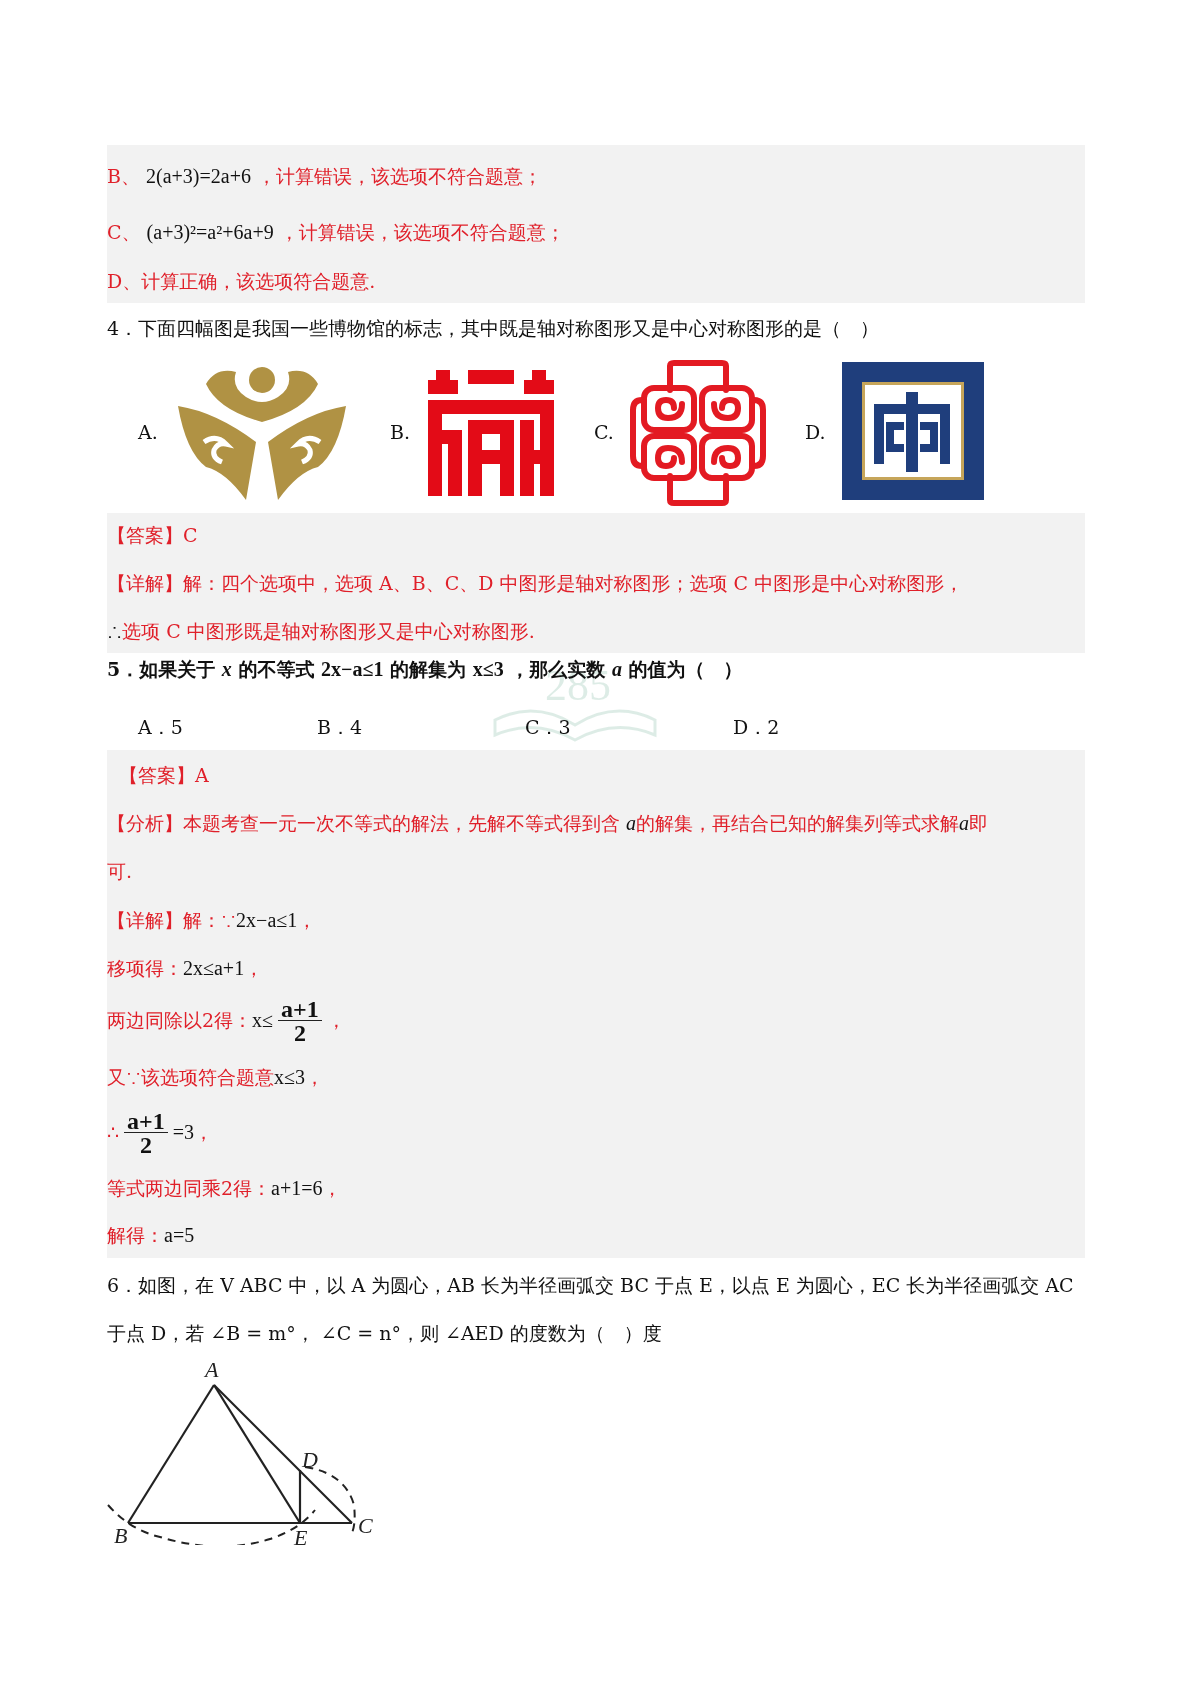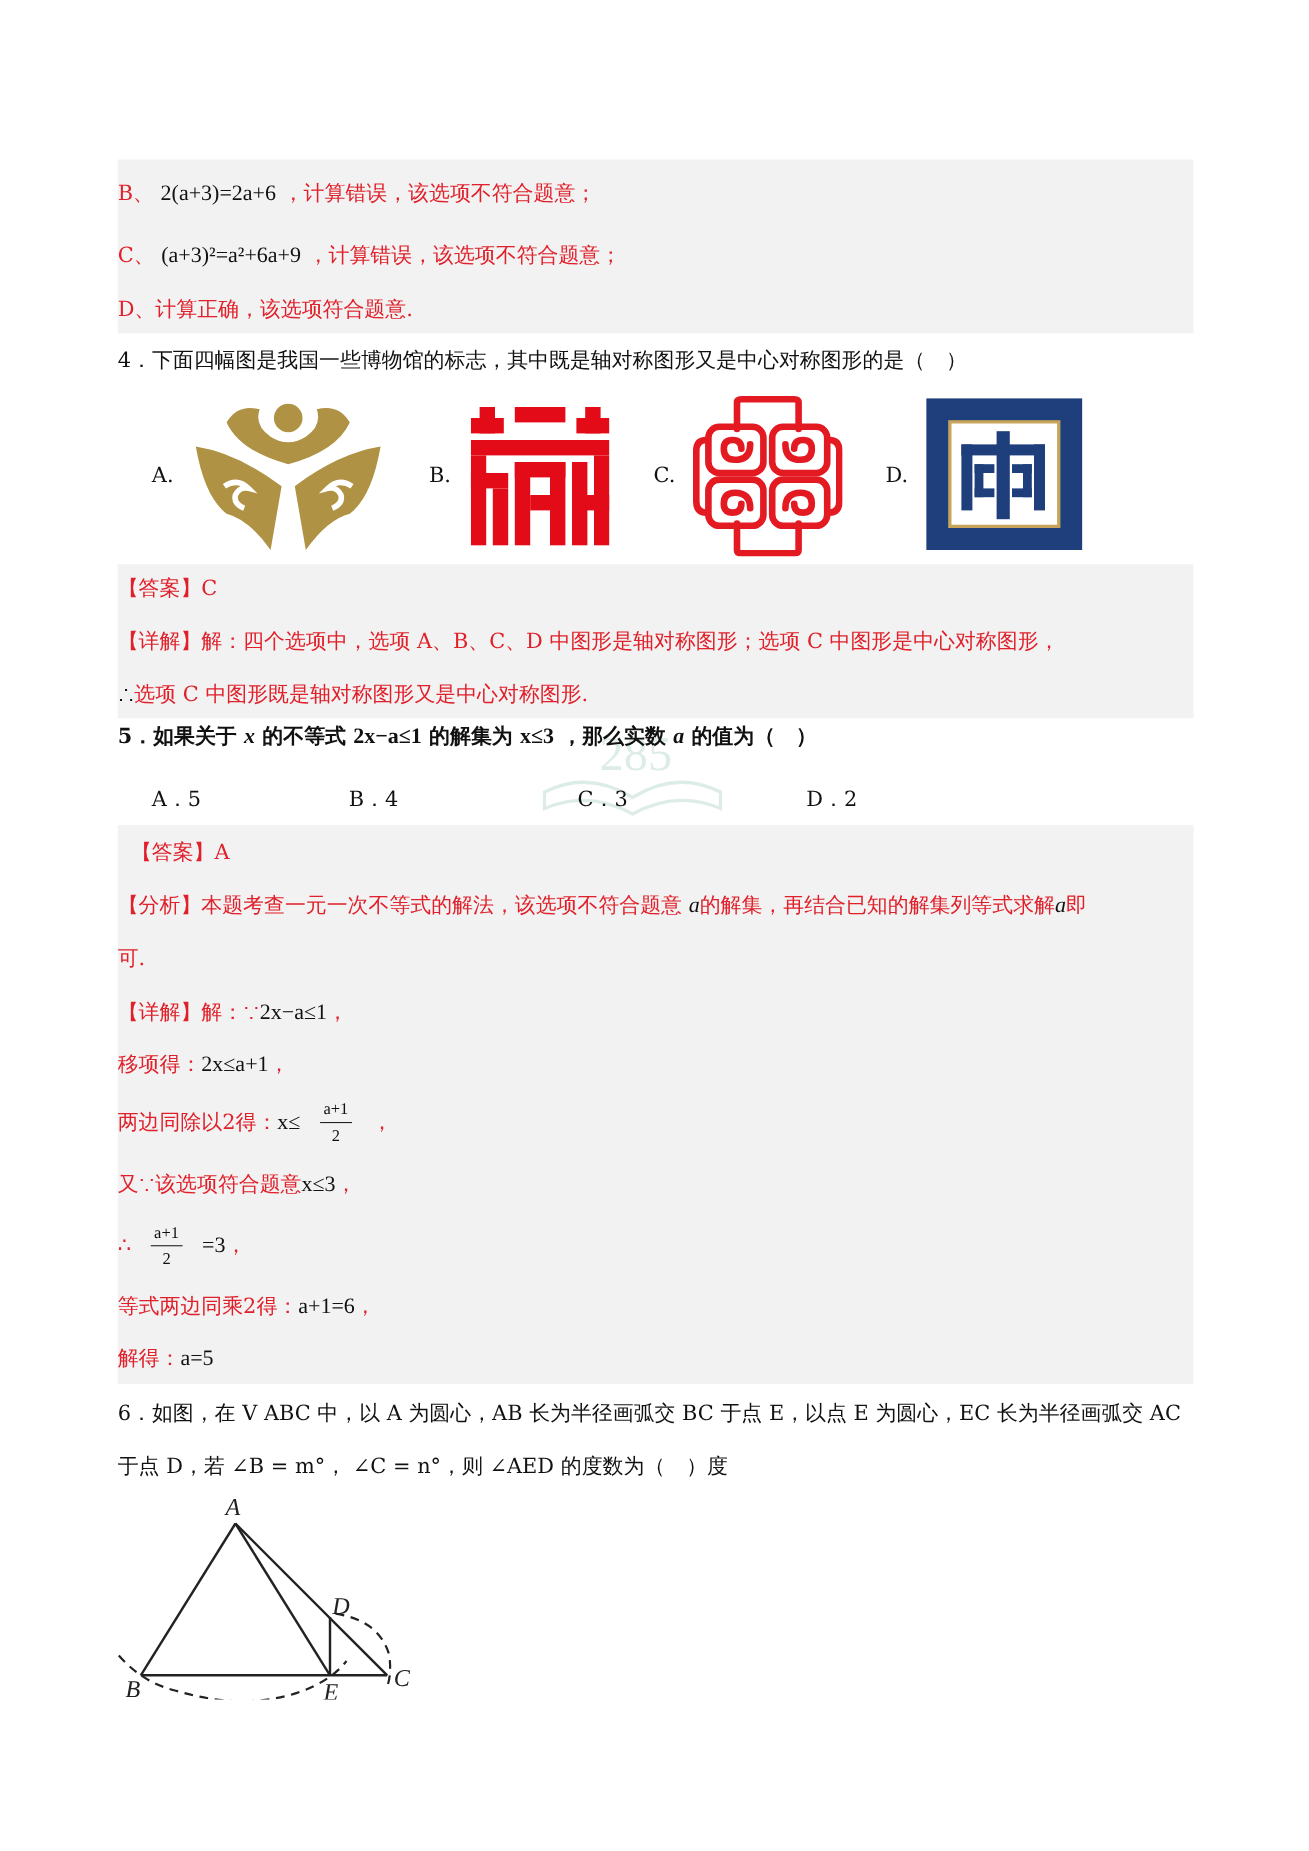--- a/index.html
+++ b/index.html
@@ -5,21 +5,21 @@
   html, body { margin: 0; padding: 0; background: #ffffff; }
   body { width: 1190px; height: 1683px; position: relative; overflow: hidden;
          font-family: "DejaVu Serif", "Liberation Serif", serif; color: #111; }
   .page { position: absolute; left: 0; top: 0; width: 1190px; height: 1459px; }
   .shade { position: absolute; left: 107px; width: 978px; background: #f2f2f2; }
   .line { position: absolute; left: 107px; font-size: 19px; line-height: 26px; white-space: nowrap; }
   .red { color: #e0202a; }
   .blk { color: #111; }
   .math { font-family: "Liberation Serif", "DejaVu Serif", serif; font-size: 20px; color: #111; }
   .math i { font-style: italic; }
-  .frac { display: inline-block; vertical-align: middle; text-align: center; margin: 0 18px; font-family: "Liberation Serif", serif; font-size: 15px; color:#111;}
+  .frac { display: inline-block; vertical-align: middle; text-align: center; margin: 0 5px; font-family: "Liberation Serif", serif; font-size: 24px; color:#111;font-weight:bold;}
   .frac .num { display: block; border-bottom: 1.5px solid #222; padding: 0 3px; line-height: 22px; }
   .frac .den { display: block; line-height: 24px; }
   .logo { position: absolute; }
   .optlabel { position: absolute; font-size: 19px; }
   .watermark { position: absolute; left: 485px; top: 640px; width: 180px; height: 110px; opacity: 0.18; }
   .pagenum { position: absolute; top: 1562px; left: 0; width: 1190px; text-align: center; font-family: "Liberation Serif", serif; font-size: 19px; }
 </style>
 </head>
 <body>
 
@@ -133,21 +133,21 @@
     <span>的值为（　）</span>
   </div>
   <div class="line blk" style="top:714px;left:138px;">A．5</div>
   <div class="line blk" style="top:714px;left:317px;">B．4</div>
   <div class="line blk" style="top:714px;left:525px;">C．3</div>
   <div class="line blk" style="top:714px;left:733px;">D．2</div>
 
   <div class="shade" style="top:750px;height:508px;"></div>
   <div class="line red" style="top:762px;margin-left:12px;">【答案】A</div>
   <div class="line red" style="top:810px;">
-    <span>【分析】</span><span>本题考查一元一次不等式的解法，该选项不符合题意</span>
+    <span>【分析】</span><span>本题考查一元一次不等式的解法，先解不等式得到含</span>
     <span class="math"><i>a</i></span><span>的解集，再结合已知的解集列等式求解</span><span class="math"><i>a</i></span><span>即</span>
   </div>
   <div class="line red" style="top:858px;">可.</div>
 
   <div class="line" style="top:907px;">
     <span class="red">【详解】解：∵</span><span class="math">2x−a≤1</span><span class="red">，</span>
   </div>
   <div class="line" style="top:955px;">
     <span class="red">移项得：</span><span class="math">2x≤a+1</span><span class="red">，</span>
   </div>

